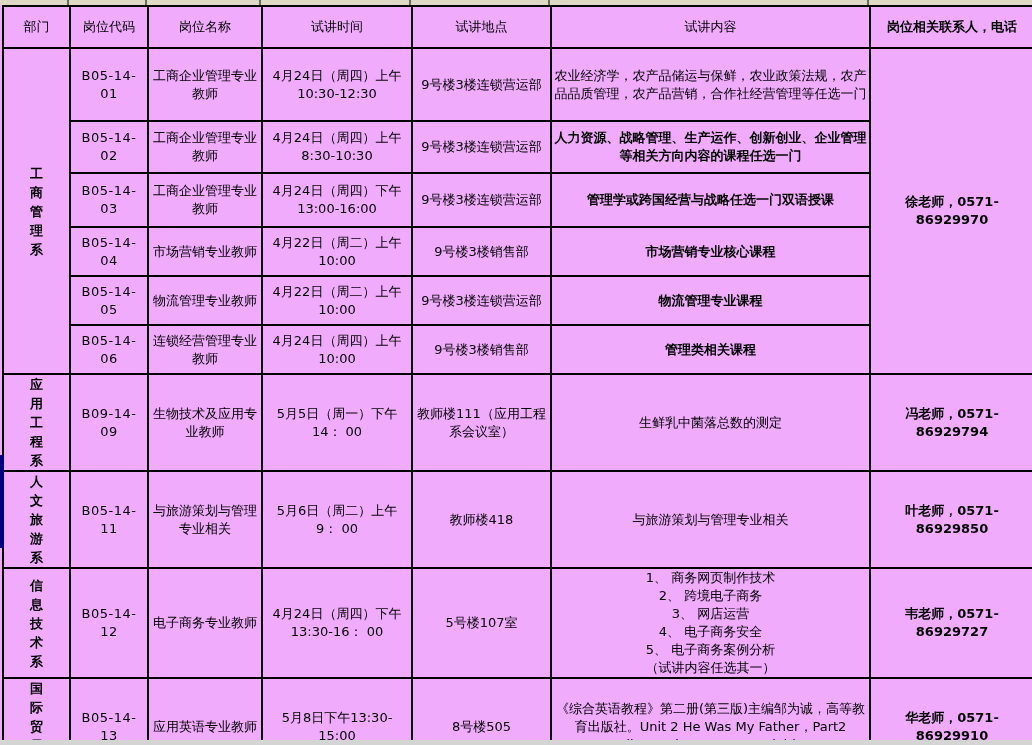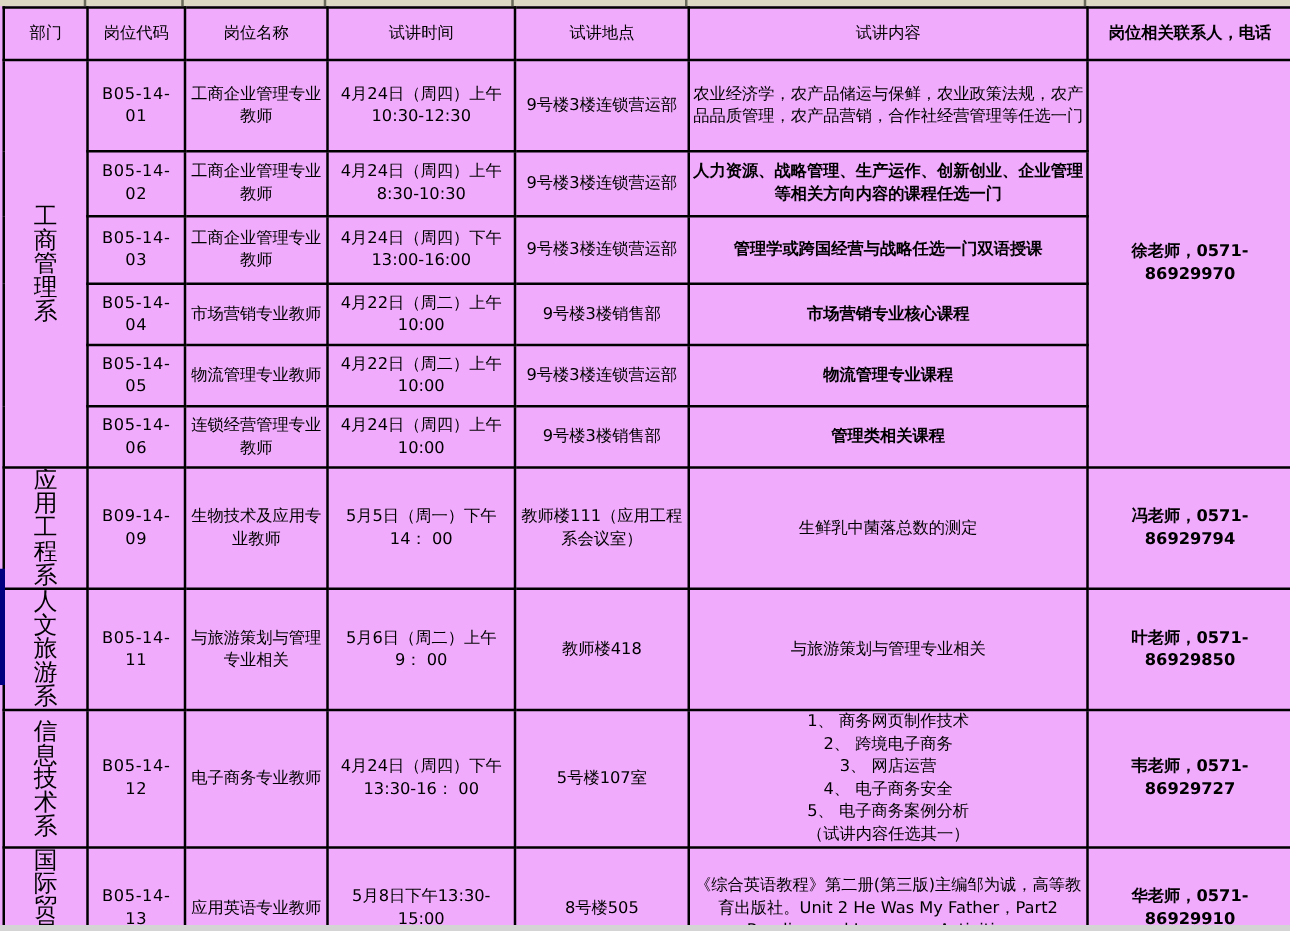--- a/index.html
+++ b/index.html
@@ -50,21 +50,22 @@
   tr.r-g1{height:86px;}
   tr.r-g2{height:92px;}
   tr.r-g3{height:108px;}
   tr.r-g4{height:85px;}
   .pre{white-space:pre-line;}
   .vtext{
     width:1.05em;
     margin:0 auto;
     word-break:break-all;
     line-height:19px;
-    font-size:19px;
+    font-size:13px;
+    font-weight:bold;
   }
   td.contact{text-align:left;padding-left:3px;padding-right:0;border-radius:21px;}
   td.list-cell{text-align:left;padding-left:88px;line-height:19px;}
   td.code{letter-spacing:0.5px;}
 </style>
 </head>
 <body>
 
 <div class="page">
 

